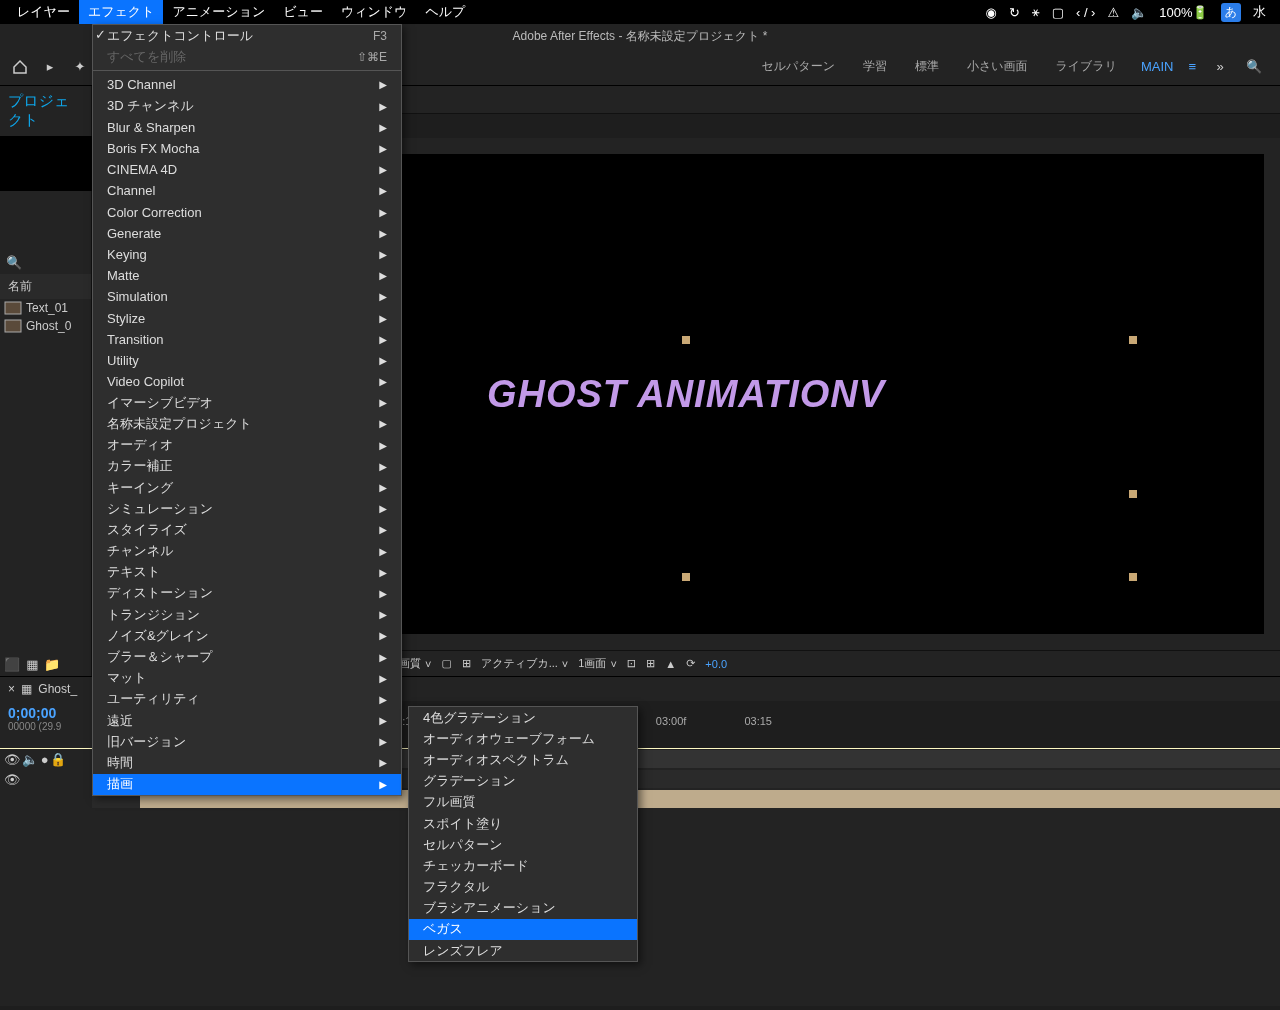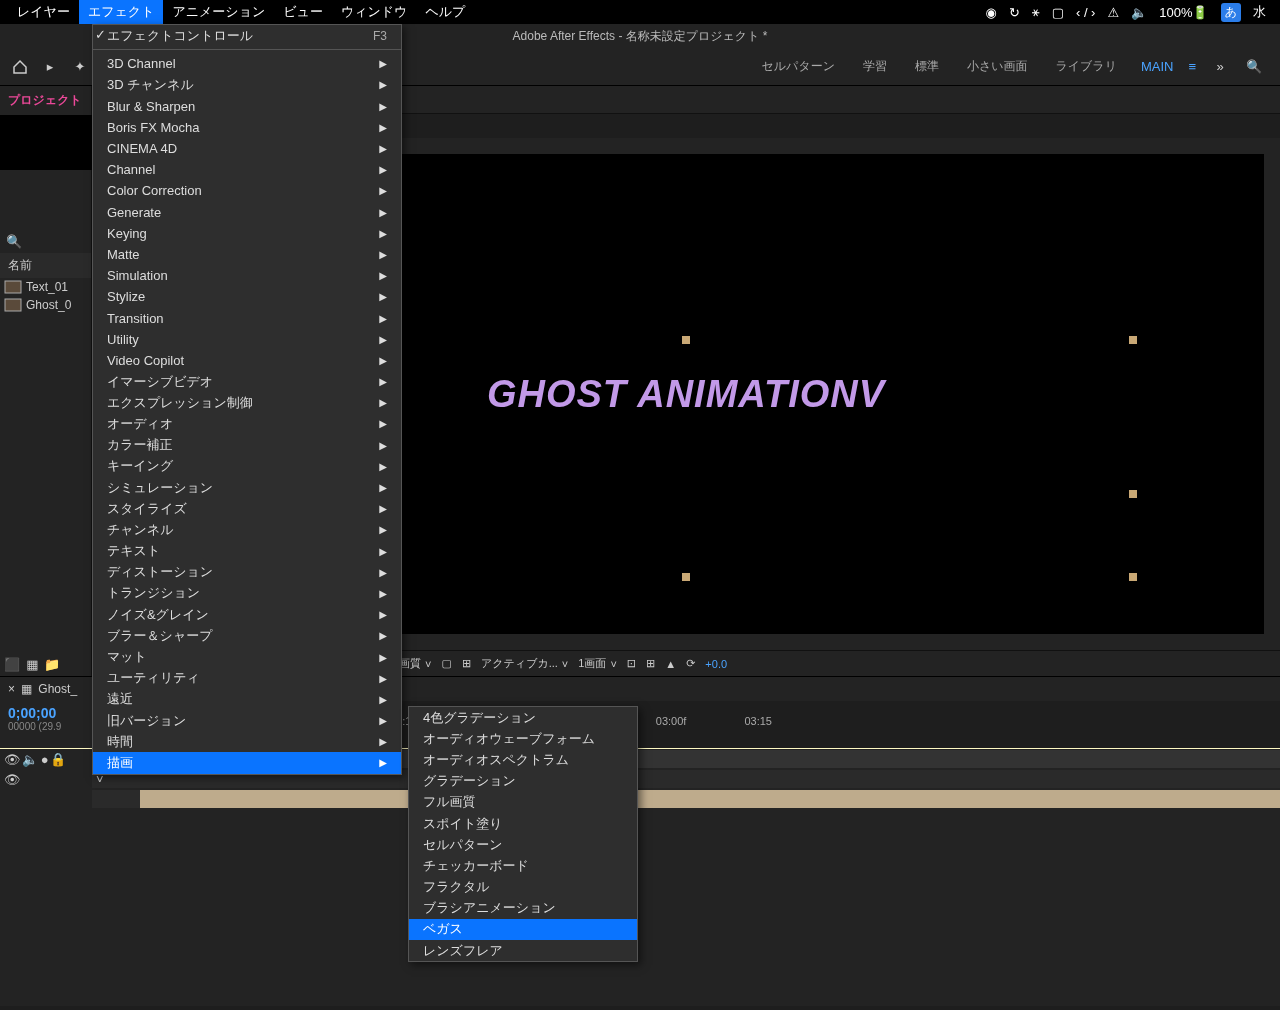--- a/index.html
+++ b/index.html
@@ -20,21 +20,21 @@
 
 .toolbar { height: 38px; background: #232323; display: flex; align-items: center; padding: 0 8px; border-bottom: 1px solid #000; }
 .tool-icon { width: 24px; height: 24px; display: flex; align-items: center; justify-content: center; margin-right: 6px; color: #ccc; }
 .workspace-tabs { display: flex; gap: 4px; margin-left: auto; align-items: center; }
 .workspace-tab { padding: 4px 12px; color: #aaa; font-size: 12px; }
 .workspace-main { color: #4aa3ff; padding: 4px 8px; display: flex; align-items: center; gap: 15px; }
 
 
 .main { display: flex; height: 590px; }
 .left-panel { width: 92px; background: #232323; border-right: 1px solid #111; display: flex; flex-direction: column; }
-.panel-tab { padding: 6px 8px; font-size: 12px; color: #ec4899; font-weight: bold; }
+.panel-tab { padding: 6px 8px; font-size: 15px; color: #0ea5e9; }
 .thumb { width: 92px; height: 55px; background: #000; }
 .search-row { display: flex; align-items: center; padding: 4px 6px; gap: 4px; }
 .search-input { flex: 1; background: #232323; border: none; color: #999; font-size: 12px; width: 50px; }
 .name-header { padding: 4px 8px; font-size: 12px; background: #2a2a2a; font-family: Liberation Serif, serif; }
 .asset-row { display: flex; align-items: center; padding: 2px 4px; gap: 4px; font-size: 12px; }
 .asset-icon { width: 18px; height: 14px; }
 
 
 .comp-panel { flex: 1; background: #232323; display: flex; flex-direction: column; }
 .comp-tabs { height: 28px; display: flex; align-items: center; padding: 0 8px; gap: 12px; font-size: 12px; border-bottom: 1px solid #111; }
@@ -283,20 +283,24 @@
       </div>
     </div>
   </div>
 </div>
 
 <div class="dropdown-menu main-menu">
   <div class="menu-row">
     <span style="position:relative;"><span style="position:absolute;left:-12px;">✓</span><span>エフェクトコントロール</span></span>
     <span class="shortcut">F3</span>
   </div>
+  <div class="menu-row disabled">
+    <span>すべてを削除</span>
+    <span class="shortcut">⇧⌘E</span>
+  </div>
   <div class="menu-sep"></div>
   <div id="categories-container">
       <div class="menu-row">
         <span>3D Channel</span>
         <span class="arrow">▶</span>
       </div>
       <div class="menu-row">
         <span>3D チャンネル</span>
         <span class="arrow">▶</span>
       </div>
@@ -350,21 +354,21 @@
       </div>
       <div class="menu-row">
         <span>Video Copilot</span>
         <span class="arrow">▶</span>
       </div>
       <div class="menu-row">
         <span>イマーシブビデオ</span>
         <span class="arrow">▶</span>
       </div>
       <div class="menu-row">
-        <span>エクスプレッション制御</span>
+        <span>名称未設定プロジェクト</span>
         <span class="arrow">▶</span>
       </div>
       <div class="menu-row">
         <span>オーディオ</span>
         <span class="arrow">▶</span>
       </div>
       <div class="menu-row">
         <span>カラー補正</span>
         <span class="arrow">▶</span>
       </div>

